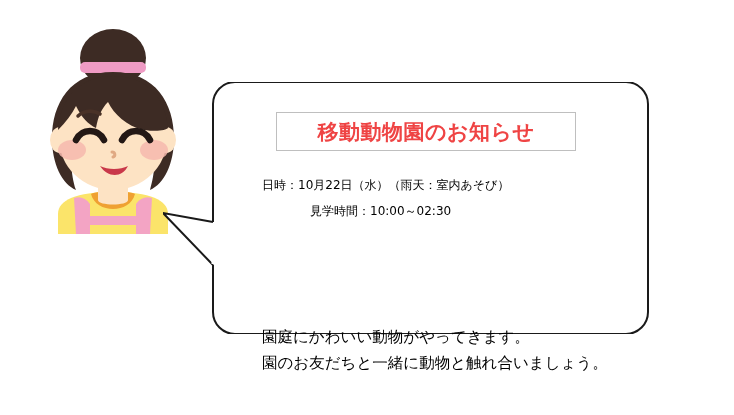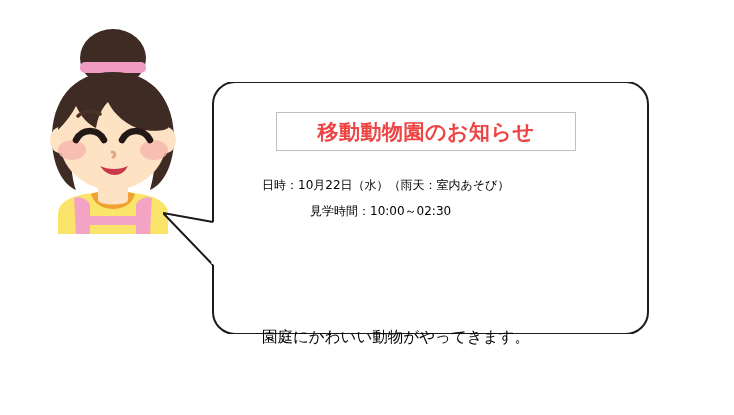--- a/index.html
+++ b/index.html
@@ -175,18 +175,19 @@
         <span id="title-text">移動動物園のお知らせ</span>
       </div>
 
       <div id="info-block">
         <div class="info-line">日時：10月22日（水）（雨天：室内あそび）</div>
         <div class="info-line indent">見学時間：10:00～02:30</div>
       </div>
 
       <div id="message-block">
         <div class="msg-line">園庭にかわいい動物がやってきます。</div>
+        <div class="msg-line">園のお友だちと一緒に動物と触れ合いましょう。</div>
       </div>
 
     </div>
   </div>
 
 </div>
 
 </body></html>

